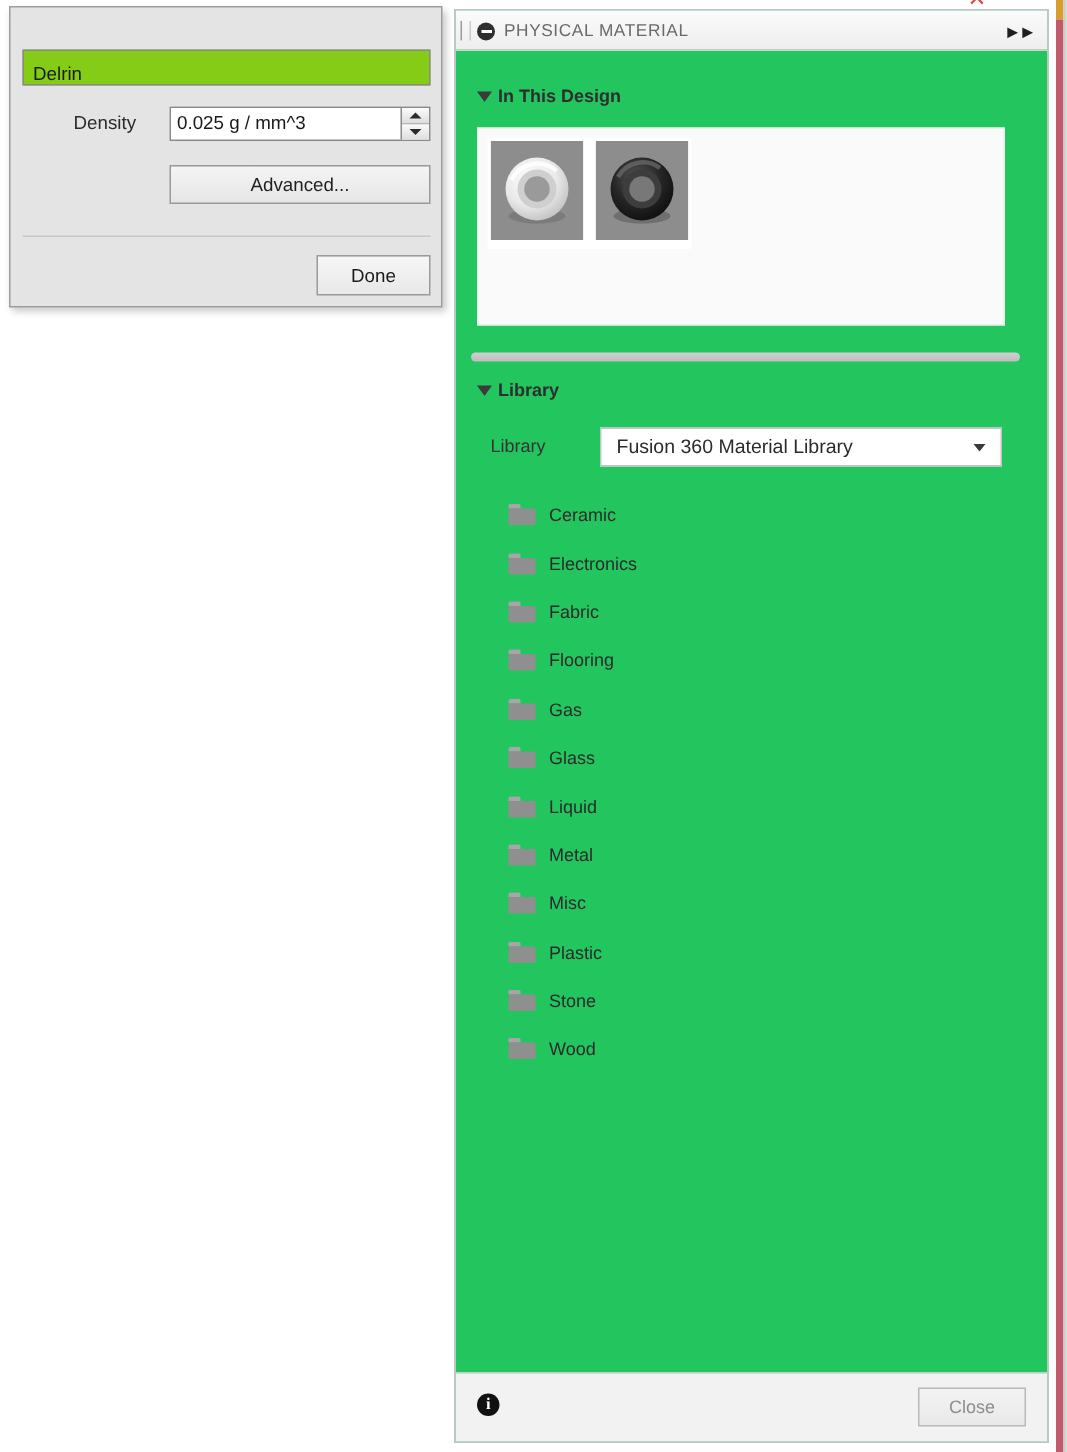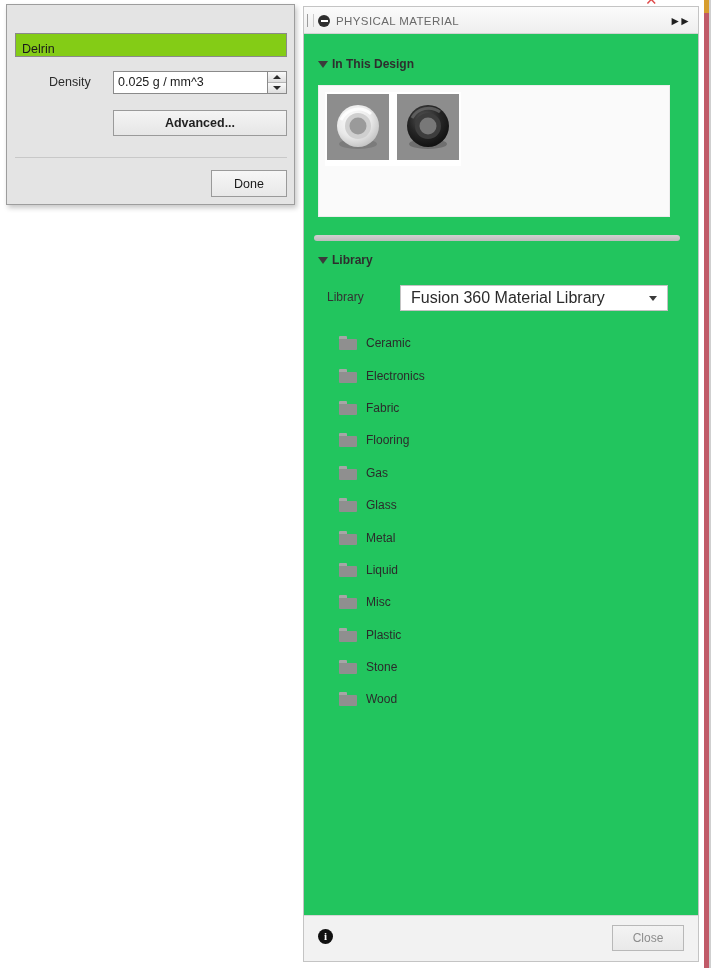--- a/index.html
+++ b/index.html
@@ -74,21 +74,20 @@
   .tri-dn { width:0;height:0;border-left:4px solid transparent;border-right:4px solid transparent;border-top:4px solid #2b2b2b; }
 
   .btn-advanced {
     position:absolute; left:106px; top:105px;
     width:174px; height:26px;
     background: linear-gradient(#f4f4f4,#e6e6e6);
     border:1px solid #9a9a9a; box-sizing:border-box;
     font-size:12.5px; color:#1f1f1f;
     display:flex; align-items:center; justify-content:center;
     font-family:"Liberation Sans", sans-serif;
-    font-weight:bold;
   }
   .dlg-sep { position:absolute; left:8px; top:152px; width:272px; height:1px; background:#c8c8c8; }
   .btn-done {
     position:absolute; left:204px; top:165px;
     width:76px; height:27px;
     background: linear-gradient(#f6f6f6,#e8e8e8);
     border:1px solid #9a9a9a; box-sizing:border-box;
     font-size:12.5px; color:#1a1a1a;
     display:flex; align-items:center; justify-content:center;
     font-family:"Liberation Sans", sans-serif;
@@ -146,21 +145,21 @@
     background: linear-gradient(#d0d0d0,#bdbdbd);
     border-radius:3px;
   }
 
   .lib-row { position:absolute; left:14px; top:278px; width:360px; height:26px; }
   .lib-row-label { position:absolute; left:9px; top:5px; font-size:12px; color:#333; }
   .lib-select {
     position:absolute; left:82px; top:0; width:268px; height:26px;
     background:#ffffff; border:1px solid #c3c3c3; box-sizing:border-box;
   }
-  .lib-select-text { position:absolute; left:10px; top:0; height:24px; line-height:24px; font-size:16px; color:#2b2b2b; }
+  .lib-select-text { position:absolute; left:10px; top:0; height:24px; line-height:24px; font-size:13px; color:#2b2b2b; }
   .lib-select-arrow {
     position:absolute; right:10px; top:10px;
     width:0;height:0;border-left:4px solid transparent;border-right:4px solid transparent;border-top:5px solid #3a3a3a;
   }
 
   .folder-list { position:absolute; left:32px; top:320px; right:8px; }
   .folder-item { position:relative; height:32.4px; display:flex; align-items:center; }
   .folder-icon { position:relative; width:18px; height:14px; margin-left:3px; margin-right:9px; flex:0 0 auto; }
   .folder-icon .f-tab { position:absolute; left:0; top:0; width:8px; height:3px; background:#a6a6a6; border-radius:1px 1px 0 0; }
   .folder-icon .f-body { position:absolute; left:0; top:3px; width:18px; height:11px; background:#8f8f8f; border-radius:0 1px 1px 1px; }
@@ -339,29 +338,29 @@
             <span class="f-body"></span>
         </span>
         <span class="folder-label">Glass</span>
       </div>
 
       <div class="folder-item">
         <span class="folder-icon">
           <span class="f-tab"></span>
             <span class="f-body"></span>
         </span>
+        <span class="folder-label">Liquid</span>
+      </div>
+
+      <div class="folder-item">
+        <span class="folder-icon">
+          <span class="f-tab"></span>
+            <span class="f-body"></span>
+        </span>
         <span class="folder-label">Metal</span>
-      </div>
-
-      <div class="folder-item">
-        <span class="folder-icon">
-          <span class="f-tab"></span>
-            <span class="f-body"></span>
-        </span>
-        <span class="folder-label">Liquid</span>
       </div>
 
       <div class="folder-item">
         <span class="folder-icon">
           <span class="f-tab"></span>
             <span class="f-body"></span>
         </span>
         <span class="folder-label">Misc</span>
       </div>
 

